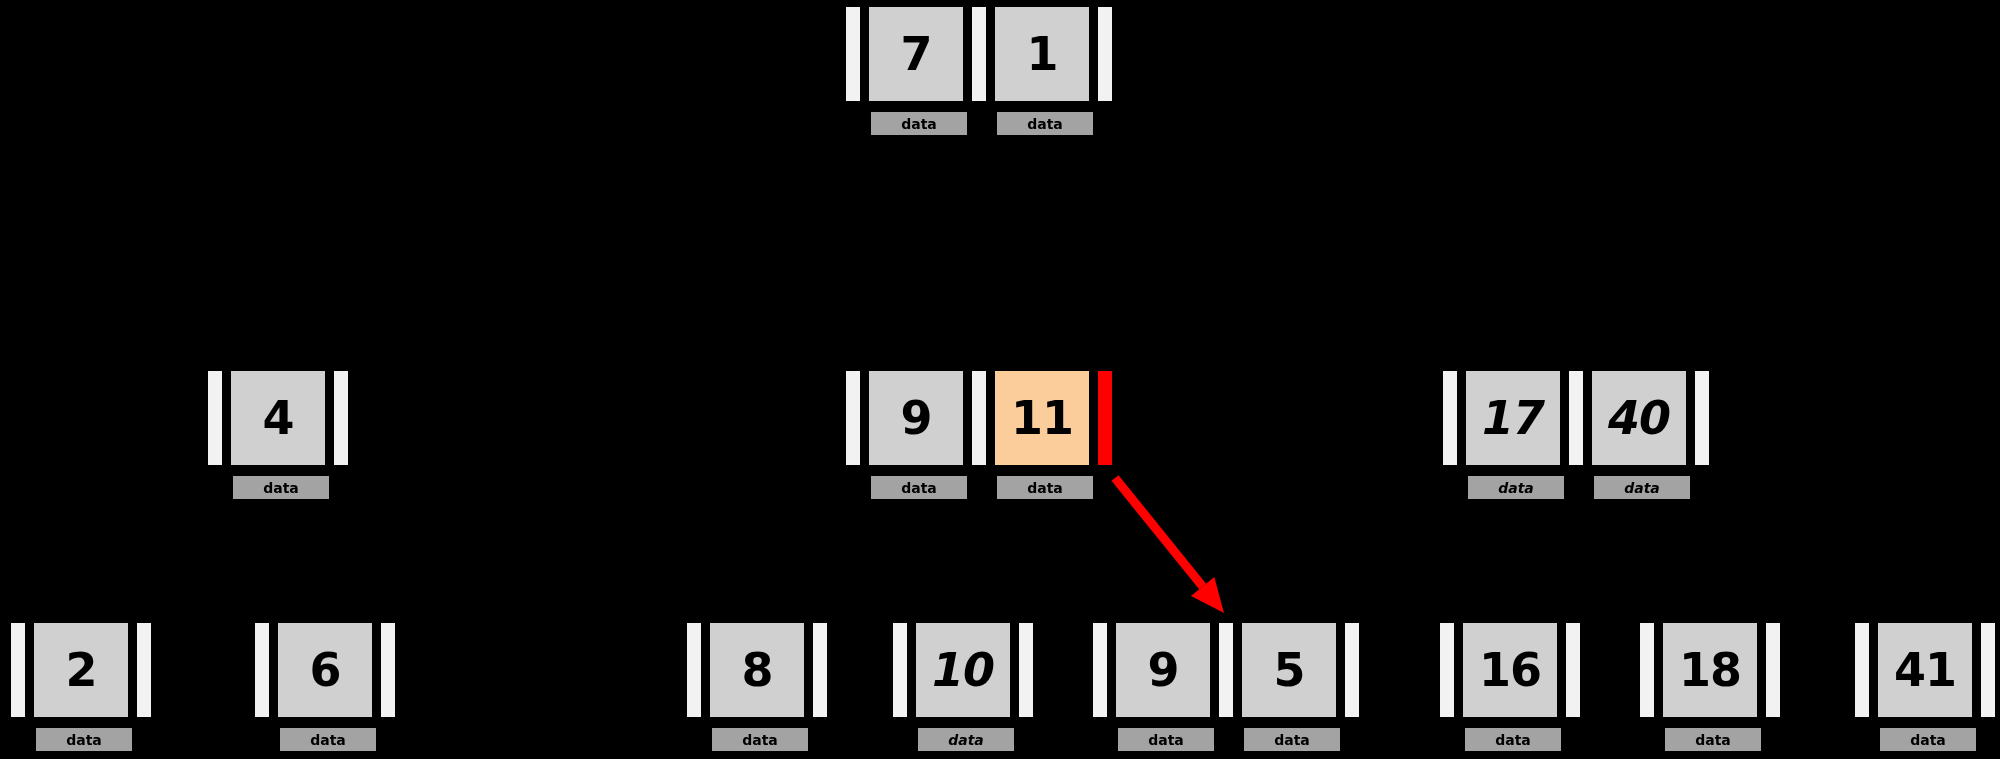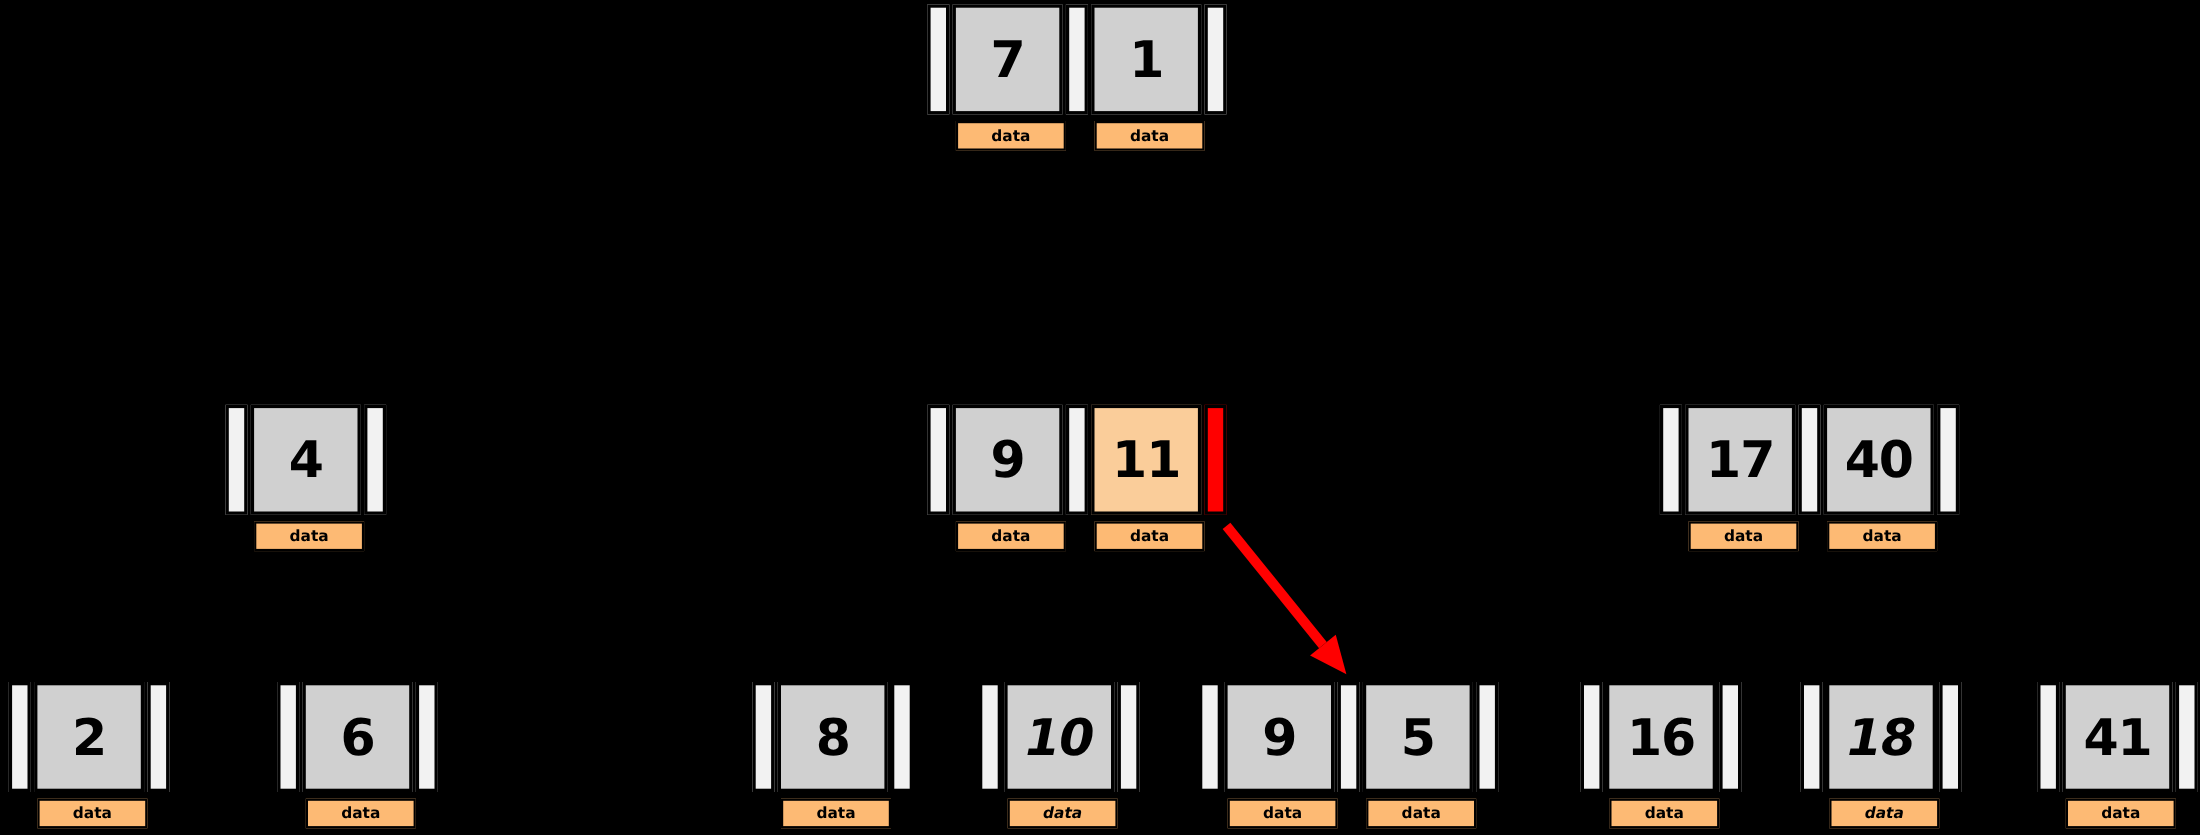--- a/index.html
+++ b/index.html
@@ -61,21 +61,21 @@
     line-height: 1;
     letter-spacing: -1px;
   }
   
   .databox {
     position: absolute;
     top: 103px;
     left: 0px;
     width: 100px;
     height: 27px;
-    background: #fdba74;
+    background: #a3a3a3;
     border: 2px solid #000000;
     box-sizing: border-box;
     display: flex;
     align-items: center;
     justify-content: center;
   }
   .databox .datatext {
     font-size: 14px;
     font-weight: bold;
     color: #000000;
@@ -141,21 +141,21 @@
           <div class="slot"></div>
           <div class="keycell highlight">
             <span class="keytext">11</span>
             <div class="databox">
               <span class="datatext">data</span>
             </div>
           </div>
           <div class="slot red"></div>
         </div>
       </div>
-      <div class="node" style="left: 1509px; top: 368px;">
+      <div class="node" style="left: 1440px; top: 368px; font-style: italic;">
         <div class="node-cells">
           <div class="slot"></div>
           <div class="keycell">
             <span class="keytext">17</span>
             <div class="databox">
               <span class="datatext">data</span>
             </div>
           </div>
           <div class="slot"></div>
           <div class="keycell">
@@ -239,21 +239,21 @@
           <div class="slot"></div>
           <div class="keycell">
             <span class="keytext">16</span>
             <div class="databox">
               <span class="datatext">data</span>
             </div>
           </div>
           <div class="slot"></div>
         </div>
       </div>
-      <div class="node" style="left: 1637px; top: 620px; font-style: italic;">
+      <div class="node" style="left: 1637px; top: 620px;">
         <div class="node-cells">
           <div class="slot"></div>
           <div class="keycell">
             <span class="keytext">18</span>
             <div class="databox">
               <span class="datatext">data</span>
             </div>
           </div>
           <div class="slot"></div>
         </div>

